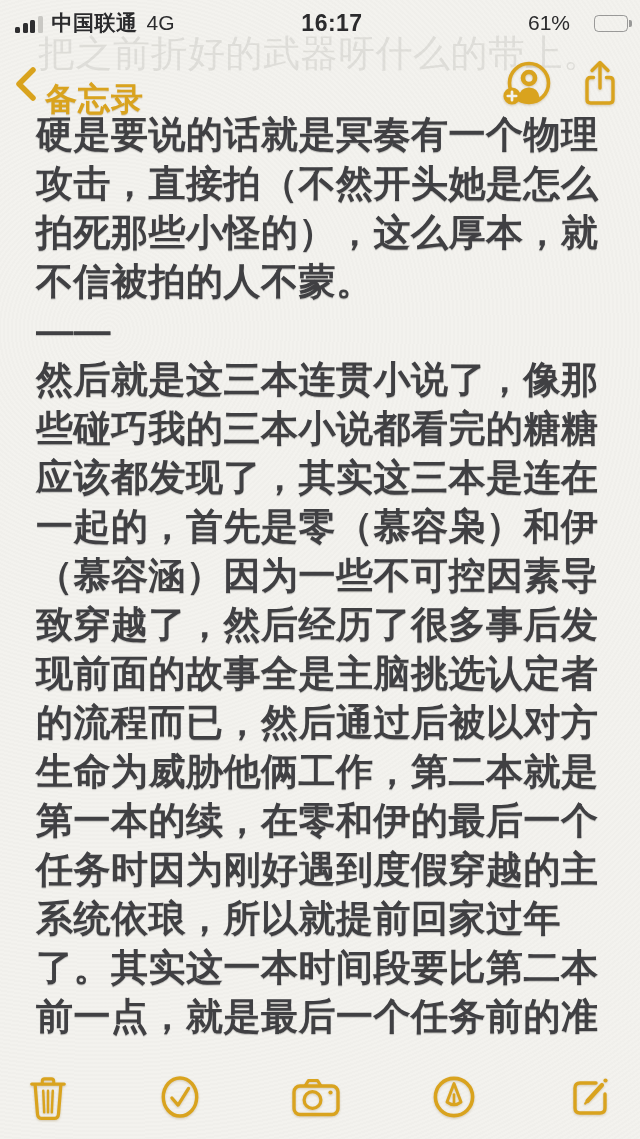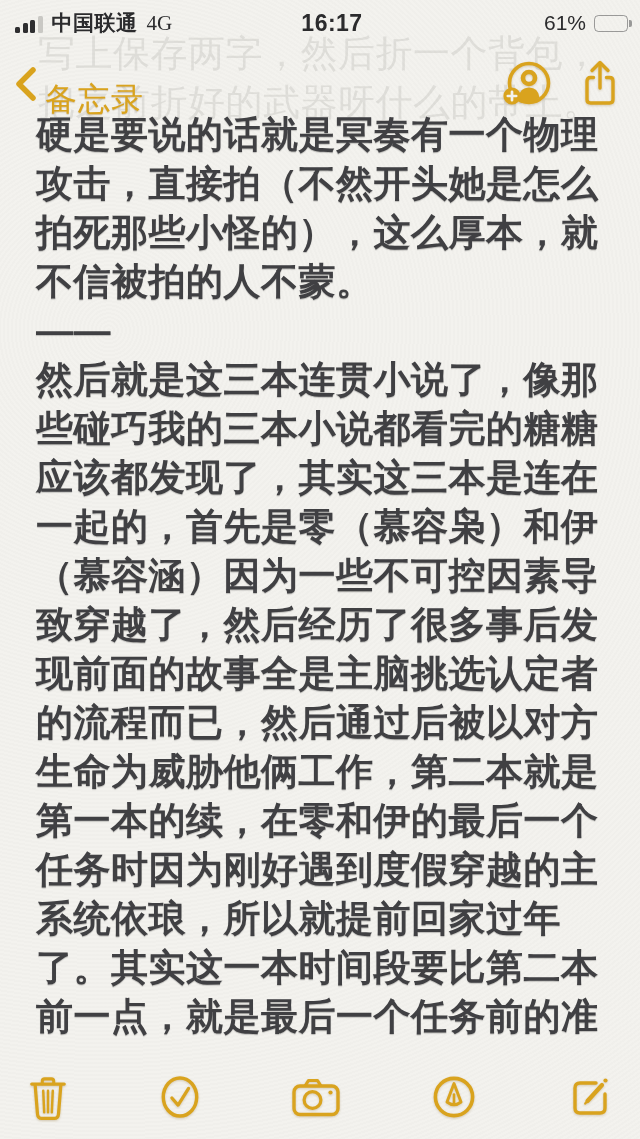--- a/index.html
+++ b/index.html
@@ -21,43 +21,43 @@
     color:rgba(95,92,82,0.13);
     filter:blur(.6px);
     pointer-events:none;
   }
   
   .status-bar{
     position:absolute;top:6px;left:0;right:0;height:34px;z-index:2;
     display:flex;align-items:center;
     color:#2b2b2d;
   }
-  .sb-left{display:flex;align-items:flex-end;gap:9px;padding-left:15px;font-family:Liberation Serif, serif;}
+  .sb-left{display:flex;align-items:flex-end;gap:9px;padding-left:15px;}
   .signal{display:flex;align-items:flex-end;gap:2.5px;height:17px;padding-bottom:1px;}
   .signal .bar{display:inline-block;width:5px;background:#c9c8c4;border-radius:1.5px;}
   .signal .bar.on{background:#2e2e30;}
   .carrier{font-size:21px;font-weight:600;letter-spacing:.5px;line-height:22px;}
   .network{font-size:21px;font-weight:500;line-height:22px;}
   .sb-time{
     position:absolute;left:50%;transform:translateX(-50%);
     font-size:23px;font-weight:700;letter-spacing:.5px;margin-left:12px;
   }
-  .sb-right{margin-left:auto;display:flex;align-items:center;gap:8px;padding-right:12px;}
+  .sb-right{margin-left:auto;display:flex;align-items:center;gap:24px;padding-right:12px;}
   .batt-pct{font-size:21px;font-weight:500;}
   .battery{position:relative;width:34px;height:17px;border:1.6px solid rgba(46,46,48,.45);border-radius:4.5px;padding:1.5px;box-sizing:border-box;}
   .battery .fill{height:100%;background:#2e2e30;border-radius:2px;}
   .battery .nub{position:absolute;right:-4.5px;top:4.5px;width:2.6px;height:6.5px;background:rgba(46,46,48,.45);border-radius:0 2px 2px 0;}
   
   .nav-bar{
     position:absolute;top:52px;left:0;right:0;height:64px;z-index:2;
     display:flex;align-items:center;
   }
   .back-btn{display:flex;align-items:center;gap:6px;padding-left:13px;cursor:pointer;}
   .back-label{
-    font-size:32px;font-weight:400;letter-spacing:1px;
+    font-size:32px;font-weight:700;letter-spacing:1px;
     color:var(--accent);text-shadow:0 1px 1px rgba(120,80,0,.25);margin-top:32px;
   }
   .nav-actions{margin-left:auto;display:flex;align-items:center;gap:26px;padding-right:19px;}
   .icon-btn{background:none;border:none;padding:0;cursor:pointer;line-height:0;}
   .icon-btn svg{filter:drop-shadow(0 1px 1px rgba(120,80,0,.25));}
   
   .note-body{
     position:absolute;top:110px;left:36px;width:586px;z-index:1;
     font-size:37px;line-height:49px;letter-spacing:.5px;font-weight:700;
     color:#404043;white-space:pre-line;
@@ -70,21 +70,20 @@
     padding:0 27px;box-sizing:border-box;
   }
   :root{--accent:#d9a31e;}
 </style>
 </head>
 <body>
 
 <div class="screen">
 
   <div class="ghost-layer">
-    <div>写上保存两字，然后折一个背包，</div>
     <div>把之前折好的武器呀什么的带上。</div>
   </div>
 
   <div class="status-bar">
     <div class="sb-left">
       <span class="signal">
           <i class="bar on" style="height: 6.5px;"></i>
           <i class="bar on" style="height: 9.9px;"></i>
           <i class="bar on" style="height: 13.3px;"></i>
           <i class="bar" style="height: 16.7px;"></i>

